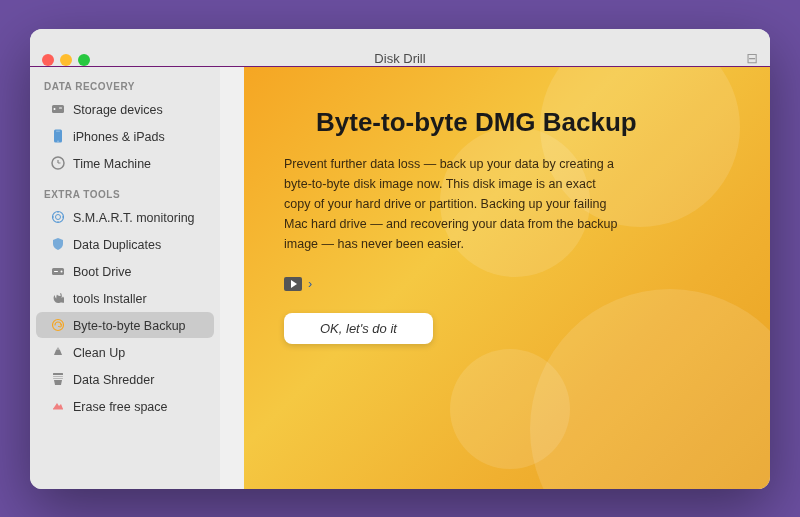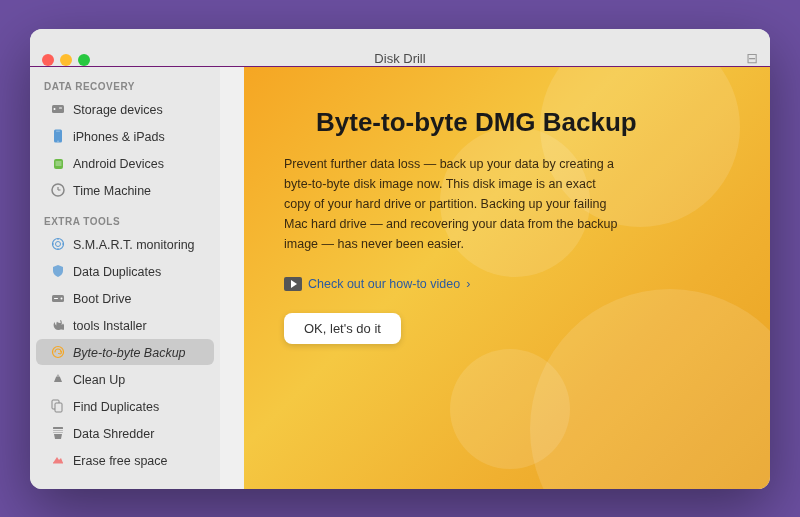--- a/index.html
+++ b/index.html
@@ -87,21 +87,20 @@
       padding: 5px 14px;
       font-size: 12.5px;
       color: #333;
       cursor: pointer;
       border-radius: 6px;
       margin: 1px 6px;
     }
     .sidebar-item.active {
       background: rgba(0,0,0,0.12);
       font-weight: 500;
-      font-style: italic;
     }
     .sidebar-icon {
       width: 16px;
       height: 16px;
       flex-shrink: 0;
       display: flex;
       align-items: center;
       justify-content: center;
       font-size: 13px;
     }
@@ -170,28 +169,29 @@
       height: 0;
       border-top: 4px solid transparent;
       border-bottom: 4px solid transparent;
       border-left: 6px solid white;
       margin-left: 1px;
     }
     .cta-button {
       background: white;
       border: none;
       border-radius: 8px;
-      padding: 8px 20px;
+      padding: 8px 36px;
       font-size: 13px;
       font-weight: 500;
       color: #333;
       cursor: pointer;
       position: relative;
       z-index: 2;
       box-shadow: 0 2px 6px rgba(0,0,0,0.15);
+      font-style: italic;
     }
   </style>
 </head>
 <body>
 
 <div class="window">
 
   <div class="titlebar">
     <div class="traffic-lights">
       <div class="traffic-light tl-close"></div>
@@ -222,29 +222,20 @@
         <span class="sidebar-icon">
           <svg width="10" height="14" viewBox="0 0 10 14" fill="none">
             <rect x="1" y="0.5" width="8" height="13" rx="1.5" fill="#5b9bd5"></rect>
             <rect x="3" y="1.8" width="4" height="0.6" rx="0.3" fill="white" opacity="0.5"></rect>
             <circle cx="5" cy="12.2" r="0.7" fill="white" opacity="0.5"></circle>
           </svg>
         </span>
         <span>iPhones &amp; iPads</span>
       </div>
 
-      <div class="sidebar-item">
-        <span class="sidebar-icon">
-          <svg width="11" height="14" viewBox="0 0 11 14" fill="none">
-            <rect x="1" y="3" width="9" height="10" rx="2" fill="#6cbb47"></rect>
-            <rect x="2.5" y="5" width="6" height="5" rx="0.5" fill="white" opacity="0.3"></rect>
-          </svg>
-        </span>
-        <span>Android Devices</span>
-      </div>
 
       <div class="sidebar-item">
         <span class="sidebar-icon">
           <svg width="14" height="14" viewBox="0 0 14 14" fill="none">
             <circle cx="7" cy="7" r="6" stroke="#888" stroke-width="1.5" fill="none"></circle>
             <line x1="7" y1="4" x2="7" y2="7" stroke="#888" stroke-width="1.2"></line>
             <line x1="7" y1="7" x2="9.5" y2="7" stroke="#888" stroke-width="1.2"></line>
           </svg>
         </span>
         <span>Time Machine</span>
@@ -310,29 +301,20 @@
       <div class="sidebar-item">
         <span class="sidebar-icon">
           <svg width="14" height="14" viewBox="0 0 14 14" fill="none">
             <path d="M3 10l2-5h4l2 5H3z" fill="#888"></path>
             <path d="M5 5L7 2l2 3" fill="#aaa"></path>
           </svg>
         </span>
         <span>Clean Up</span>
       </div>
 
-      <div class="sidebar-item">
-        <span class="sidebar-icon">
-          <svg width="14" height="14" viewBox="0 0 14 14" fill="none">
-            <rect x="1" y="1" width="7" height="9" rx="1" fill="none" stroke="#888" stroke-width="1"></rect>
-            <rect x="4" y="4" width="7" height="9" rx="1" fill="#e8e8e8" stroke="#888" stroke-width="1"></rect>
-          </svg>
-        </span>
-        <span>Find Duplicates</span>
-      </div>
 
       <div class="sidebar-item">
         <span class="sidebar-icon">
           <svg width="12" height="14" viewBox="0 0 12 14" fill="none">
             <rect x="1" y="1" width="10" height="2" rx="0.5" fill="#888"></rect>
             <rect x="1" y="4" width="10" height="1" rx="0.5" fill="#888" opacity="0.5"></rect>
             <rect x="1" y="6" width="10" height="1" rx="0.5" fill="#888" opacity="0.5"></rect>
             <path d="M2 8l1 5h6l1-5H2z" fill="#888"></path>
           </svg>
         </span>
@@ -357,21 +339,20 @@
       <div class="deco-circle deco-circle-1"></div>
       <div class="deco-circle deco-circle-2"></div>
       <div class="deco-circle deco-circle-3"></div>
       <div class="deco-circle deco-circle-4"></div>
 
       <h1 class="panel-title">Byte-to-byte DMG Backup</h1>
       <p class="panel-description">Prevent further data loss — back up your data by creating a byte-to-byte disk image now. This disk image is an exact copy of your hard drive or partition. Backing up your failing Mac hard drive — and recovering your data from the backup image — has never been easier.</p>
 
       <a class="video-link">
         <span class="video-icon"></span>
-        <span>Check out our how-to video</span>
         <span>›</span>
       </a>
 
       <br>
       <button class="cta-button">OK, let's do it</button>
     </div>
   </div>
 </div>
 
 </body></html>

